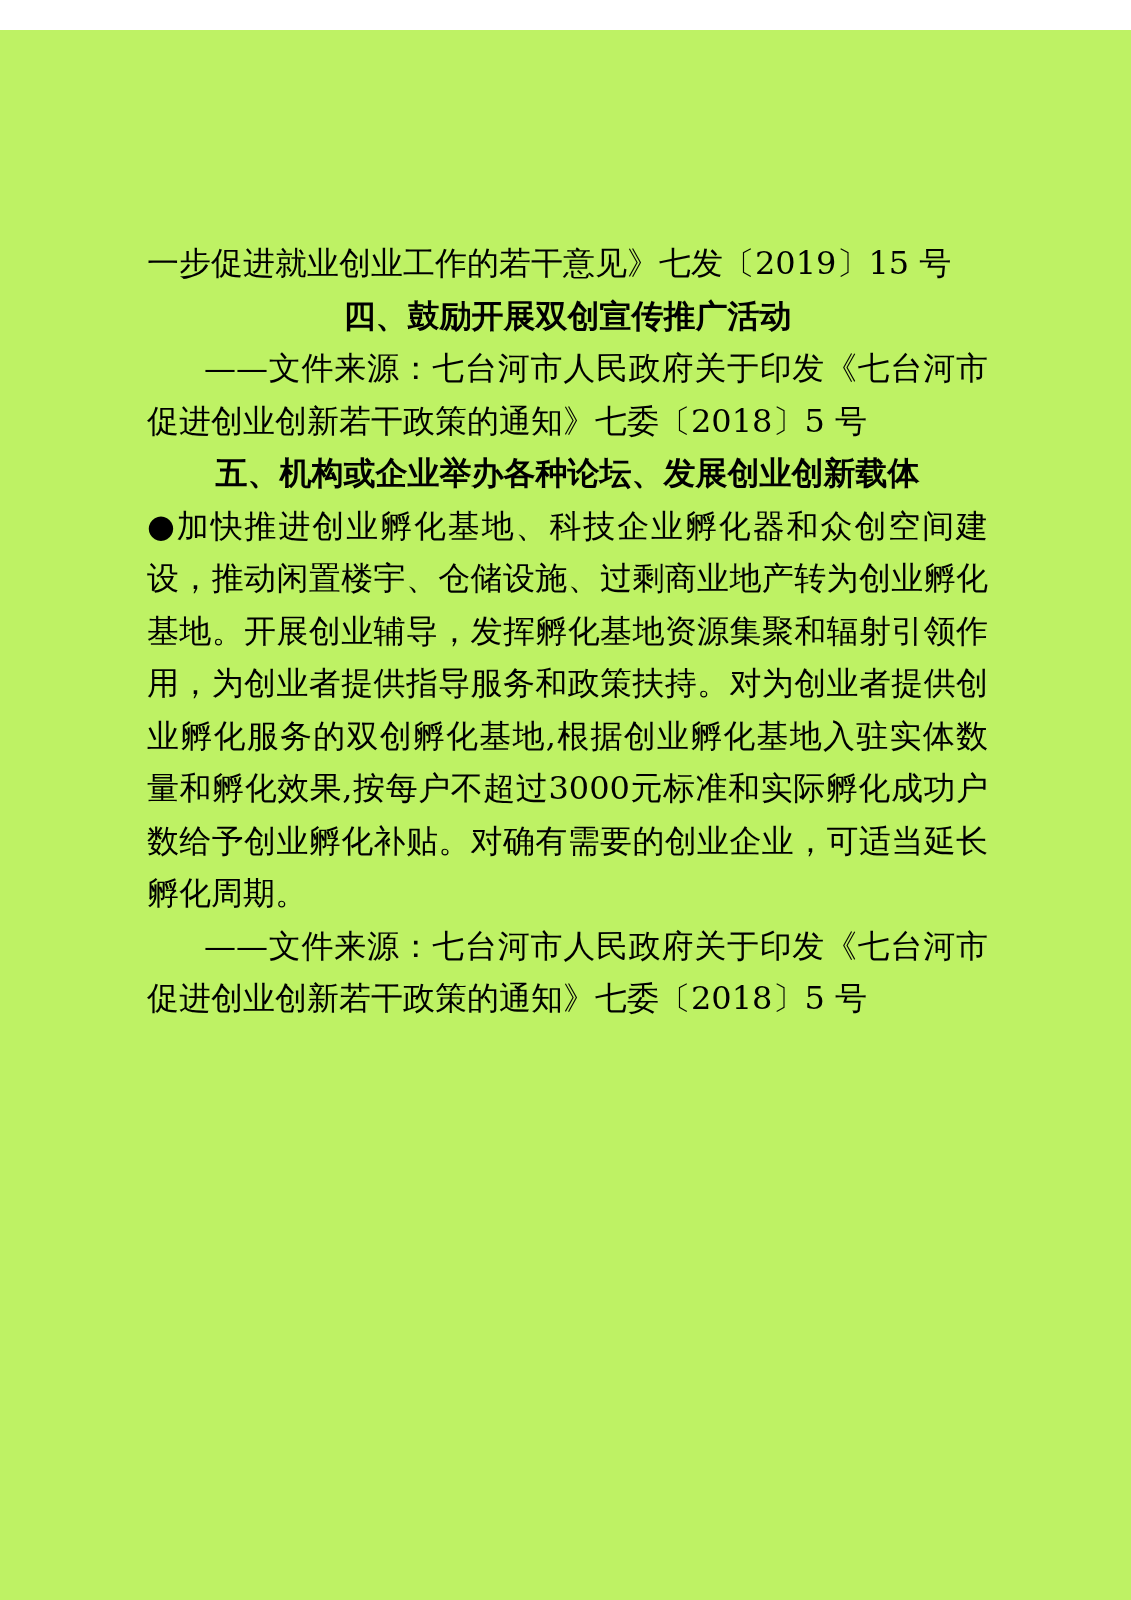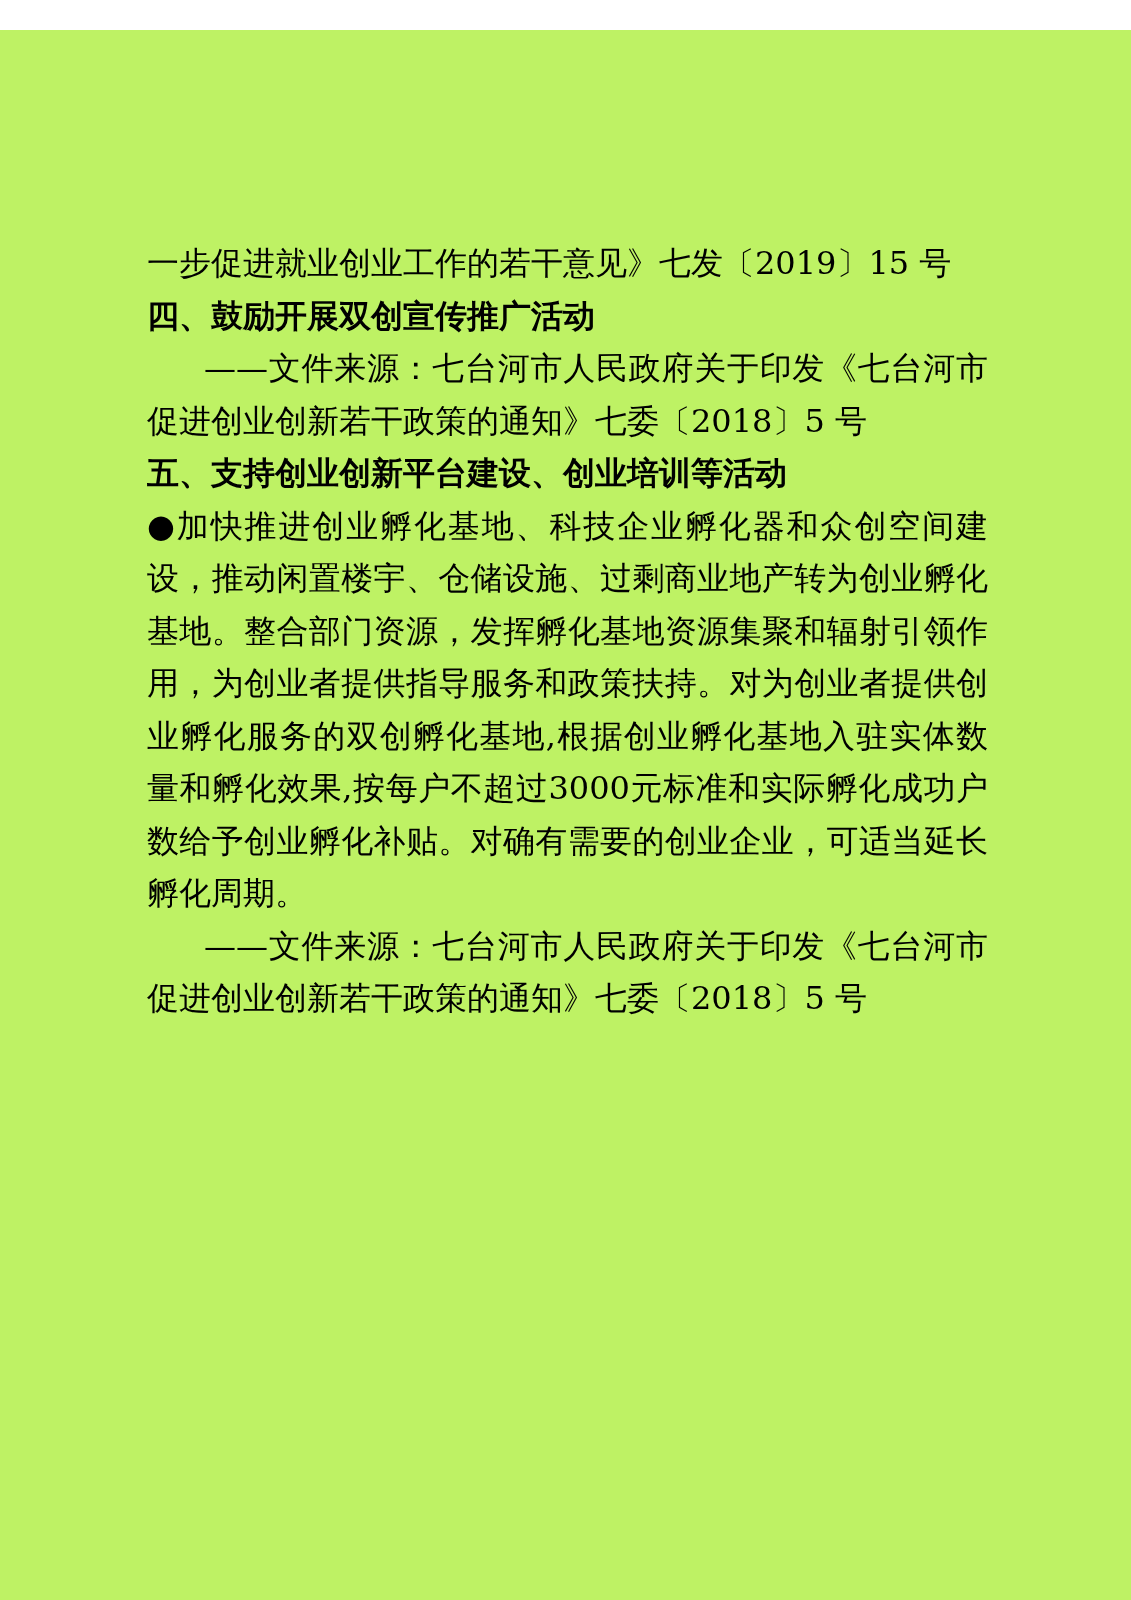--- a/index.html
+++ b/index.html
@@ -30,21 +30,21 @@
     text-align: justify;
   }
   .content p, .content h2 {
     margin: 0;
     padding: 0;
     font-size: 32px;
     line-height: 52.5px;
   }
   .heading {
     font-weight: bold;
-    text-align: left;
+    text-align: center;
   }
   .source-para {
     text-indent: 57px;
   }
   .bullet-glyph {
     display: inline;
     font-style: normal;
   }
 </style>
 </head>
@@ -53,20 +53,20 @@
 <div class="page" style="background: #bef264; margin-top: 30px;">
   <div class="content" style="color: rgb(0, 0, 0);">
 
     <p class="body-para">一步促进就业创业工作的若干意见》七发〔2019〕15 号</p>
 
     <h2 class="heading">四、鼓励开展双创宣传推广活动</h2>
 
 
     <p class="source-para">——文件来源：七台河市人民政府关于印发《七台河市促进创业创新若干政策的通知》七委〔2018〕5 号</p>
 
-    <h2 class="heading">五、支持创业创新平台建设、创业培训等活动</h2>
+    <h2 class="heading">五、机构或企业举办各种论坛、发展创业创新载体</h2>
 
-    <p class="body-para bullet-para"><span class="bullet-glyph">●</span><span>加快推进创业孵化基地、科技企业孵化器和众创空间建设，推动闲置楼宇、仓储设施、过剩商业地产转为创业孵化基地。整合部门资源，发挥孵化基地资源集聚和辐射引领作用，为创业者提供指导服务和政策扶持。对为创业者提供创业孵化服务的双创孵化基地,根据创业孵化基地入驻实体数量和孵化效果,按每户不超过3000元标准和实际孵化成功户数给予创业孵化补贴。对确有需要的创业企业，可适当延长孵化周期。</span></p>
+    <p class="body-para bullet-para"><span class="bullet-glyph">●</span><span>加快推进创业孵化基地、科技企业孵化器和众创空间建设，推动闲置楼宇、仓储设施、过剩商业地产转为创业孵化基地。开展创业辅导，发挥孵化基地资源集聚和辐射引领作用，为创业者提供指导服务和政策扶持。对为创业者提供创业孵化服务的双创孵化基地,根据创业孵化基地入驻实体数量和孵化效果,按每户不超过3000元标准和实际孵化成功户数给予创业孵化补贴。对确有需要的创业企业，可适当延长孵化周期。</span></p>
 
     <p class="source-para">——文件来源：七台河市人民政府关于印发《七台河市促进创业创新若干政策的通知》七委〔2018〕5 号</p>
 
   </div>
 </div>
 
 </body></html>

